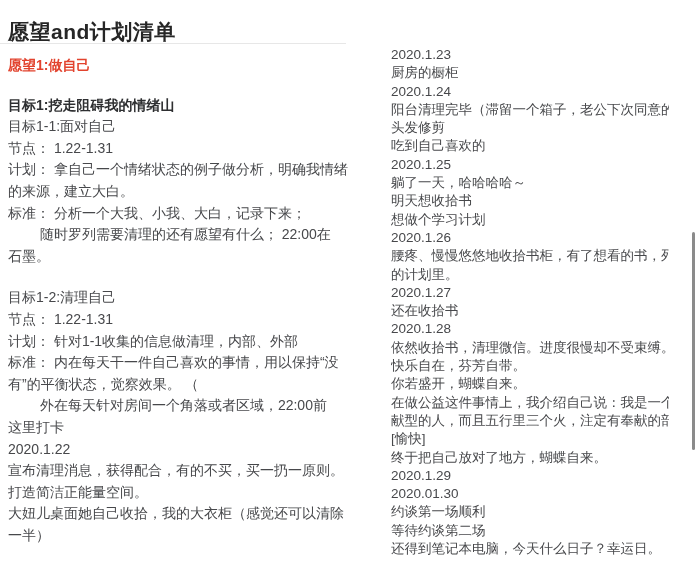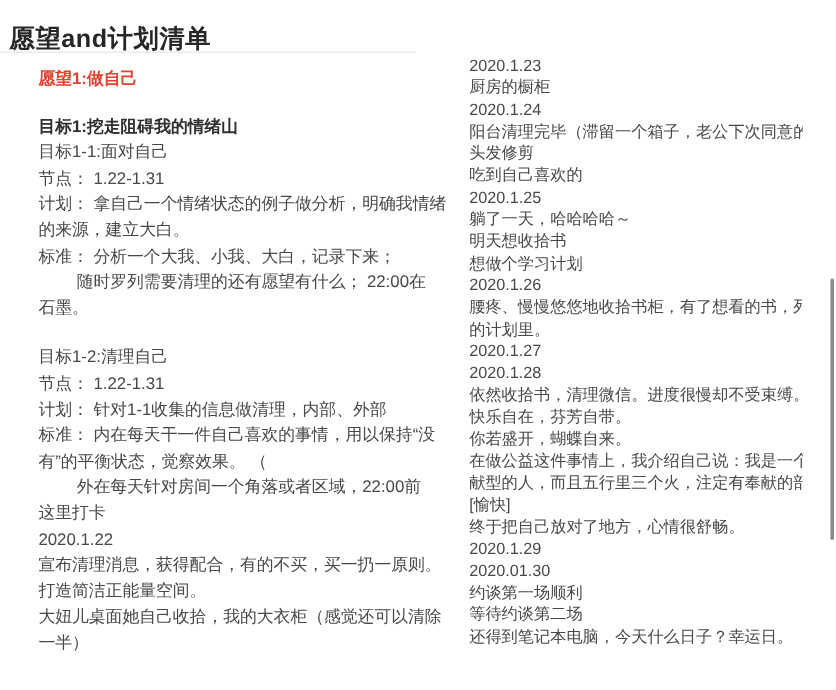--- a/index.html
+++ b/index.html
@@ -40,21 +40,20 @@
     overflow: hidden;
   }
   .col-left {
     left: 8px;
     top: 55px;
     width: 352px;
     height: 520px;
     font-size: 14px;
     line-height: 21.6px;
     color: #47484b;
-    margin-left: 24px;
   }
   .col-right {
     left: 391px;
     top: 46px;
     width: 278px;
     height: 535px;
     font-size: 13.5px;
     line-height: 18.3px;
     color: #47484b;
   }
@@ -123,28 +122,29 @@
     <div class="line">头发修剪</div>
     <div class="line">吃到自己喜欢的</div>
     <div class="line">2020.1.25</div>
     <div class="line">躺了一天，哈哈哈哈～</div>
     <div class="line">明天想收拾书</div>
     <div class="line">想做个学习计划</div>
     <div class="line">2020.1.26</div>
     <div class="line">腰疼、慢慢悠悠地收拾书柜，有了想看的书，列进今年</div>
     <div class="line">的计划里。</div>
     <div class="line">2020.1.27</div>
+    <div class="line">还在收拾书</div>
     <div class="line">2020.1.28</div>
     <div class="line">依然收拾书，清理微信。进度很慢却不受束缚。</div>
     <div class="line">快乐自在，芬芳自带。</div>
     <div class="line">你若盛开，蝴蝶自来。</div>
     <div class="line">在做公益这件事情上，我介绍自己说：我是一个属于奉</div>
     <div class="line">献型的人，而且五行里三个火，注定有奉献的部分。</div>
     <div class="line">[愉快]</div>
-    <div class="line">终于把自己放对了地方，心情很舒畅。</div>
+    <div class="line">终于把自己放对了地方，蝴蝶自来。</div>
     <div class="line">2020.1.29</div>
     <div class="line">2020.01.30</div>
     <div class="line">约谈第一场顺利</div>
     <div class="line">等待约谈第二场</div>
     <div class="line">还得到笔记本电脑，今天什么日子？幸运日。</div>
   </div>
 
   <div class="scrollbar-thumb"></div>
 
 </div>

